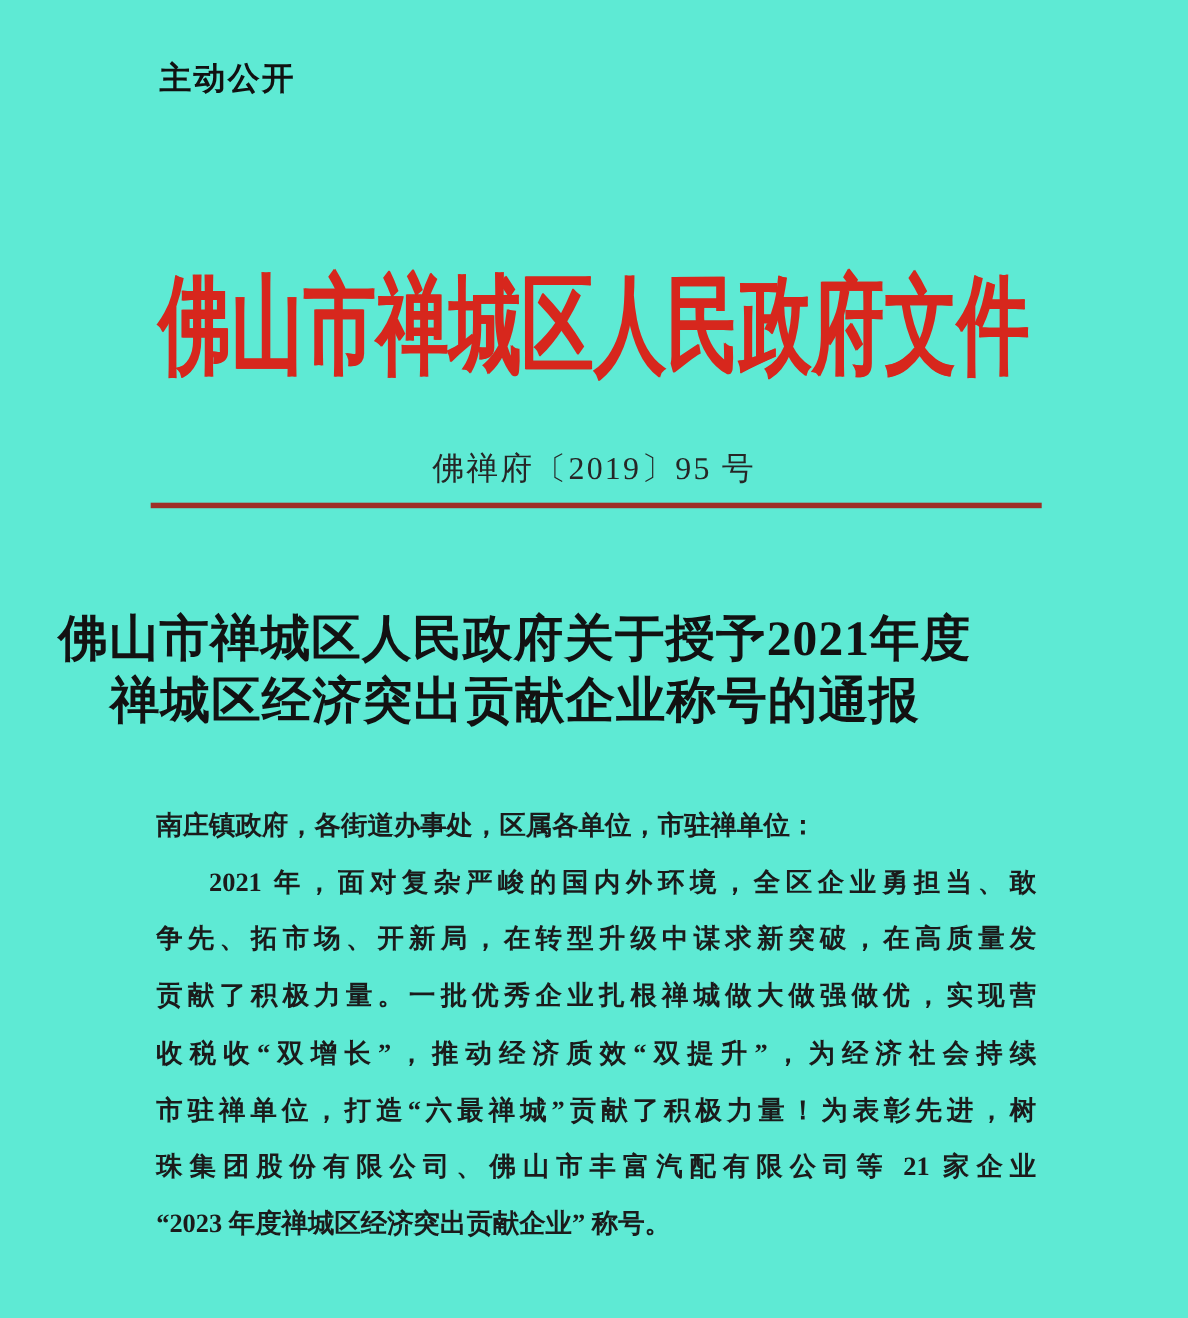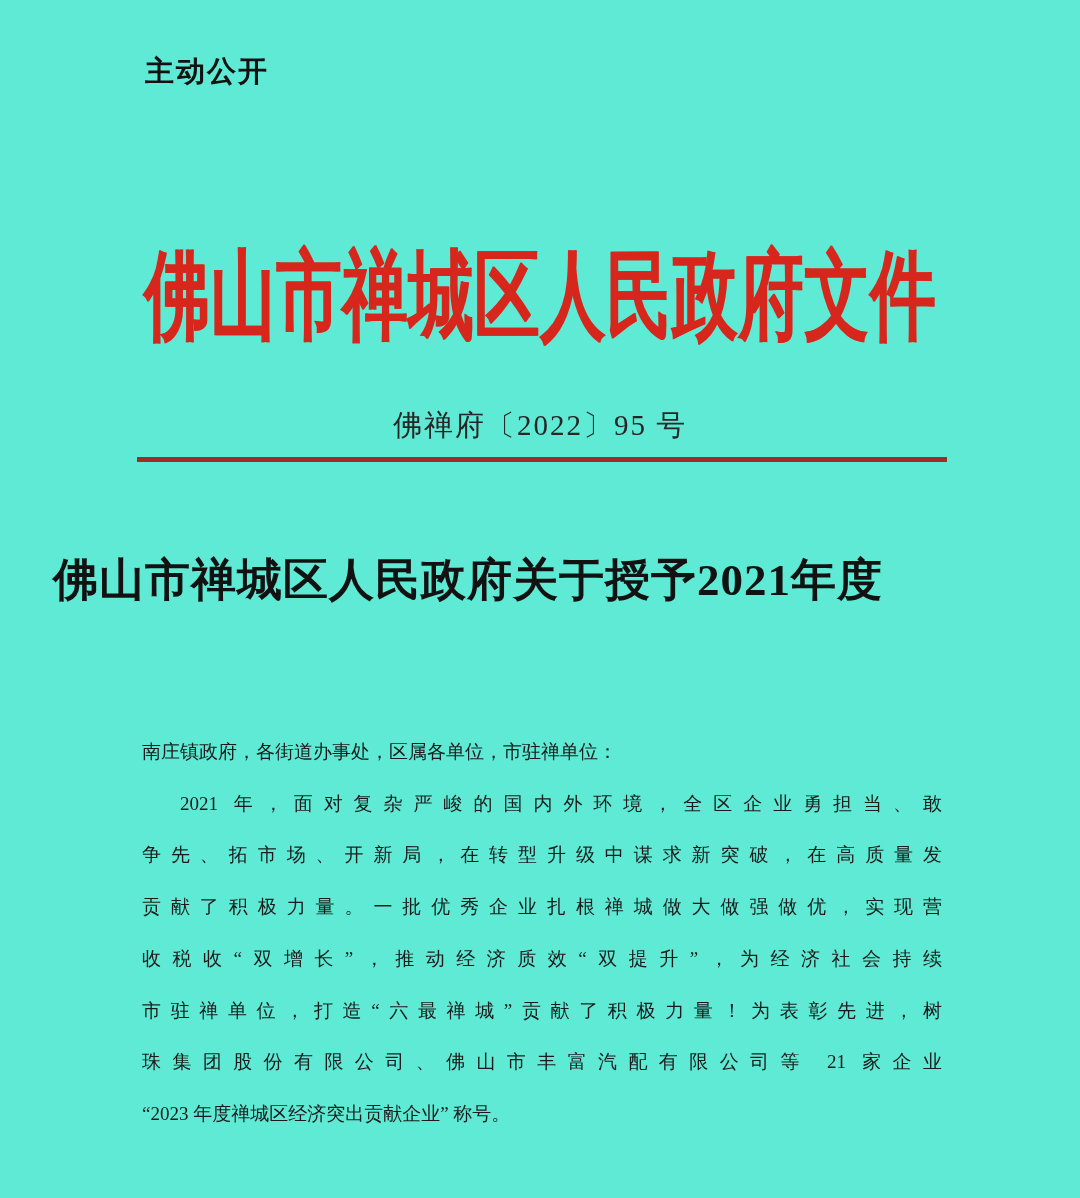--- a/index.html
+++ b/index.html
@@ -74,23 +74,24 @@
     font-weight: 700;
     line-height: 57px;
     letter-spacing: 1px;
     color: #121212;
   }
   .body-block {
     position: absolute;
     left: 142px;
     top: 726px;
     width: 800px;
-    font-size: 19px;
+    font-size: 24px;
     line-height: 51.7px;
     color: #1b1b1b;
+    font-weight: bold;
   }
   .bline {
     width: 800px;
     white-space: nowrap;
   }
   .bline.just {
     white-space: normal;
     text-align: justify;
     text-align-last: justify;
   }
@@ -102,26 +103,27 @@
 <body>
 
 <div class="page">
 
   <div class="disclosure">主动公开</div>
 
   <div class="org-title-wrap">
     <span class="org-title">佛山市禅城区人民政府文件</span>
   </div>
 
-  <div class="doc-number">佛禅府〔2022〕95 号</div>
+  <div class="doc-number">佛禅府〔2019〕95 号</div>
 
   <div class="red-rule"></div>
 
   <div class="doc-title">
     <div>佛山市禅城区人民政府关于授予2021年度</div>
+    <div>禅城区经济突出贡献企业称号的通报</div>
   </div>
 
   <div class="body-block">
     <div class="bline">南庄镇政府，各街道办事处，区属各单位，市驻禅单位：</div>
     <div class="bline just indent">2021 年，面对复杂严峻的国内外环境，全区企业勇担当、敢</div>
     <div class="bline just">争先、拓市场、开新局，在转型升级中谋求新突破，在高质量发</div>
     <div class="bline just">贡献了积极力量。一批优秀企业扎根禅城做大做强做优，实现营</div>
     <div class="bline just">收税收“双增长”，推动经济质效“双提升”，为经济社会持续</div>
     <div class="bline just">市驻禅单位，打造“六最禅城”贡献了积极力量！为表彰先进，树</div>
     <div class="bline just">珠集团股份有限公司、佛山市丰富汽配有限公司等 21 家企业</div>

